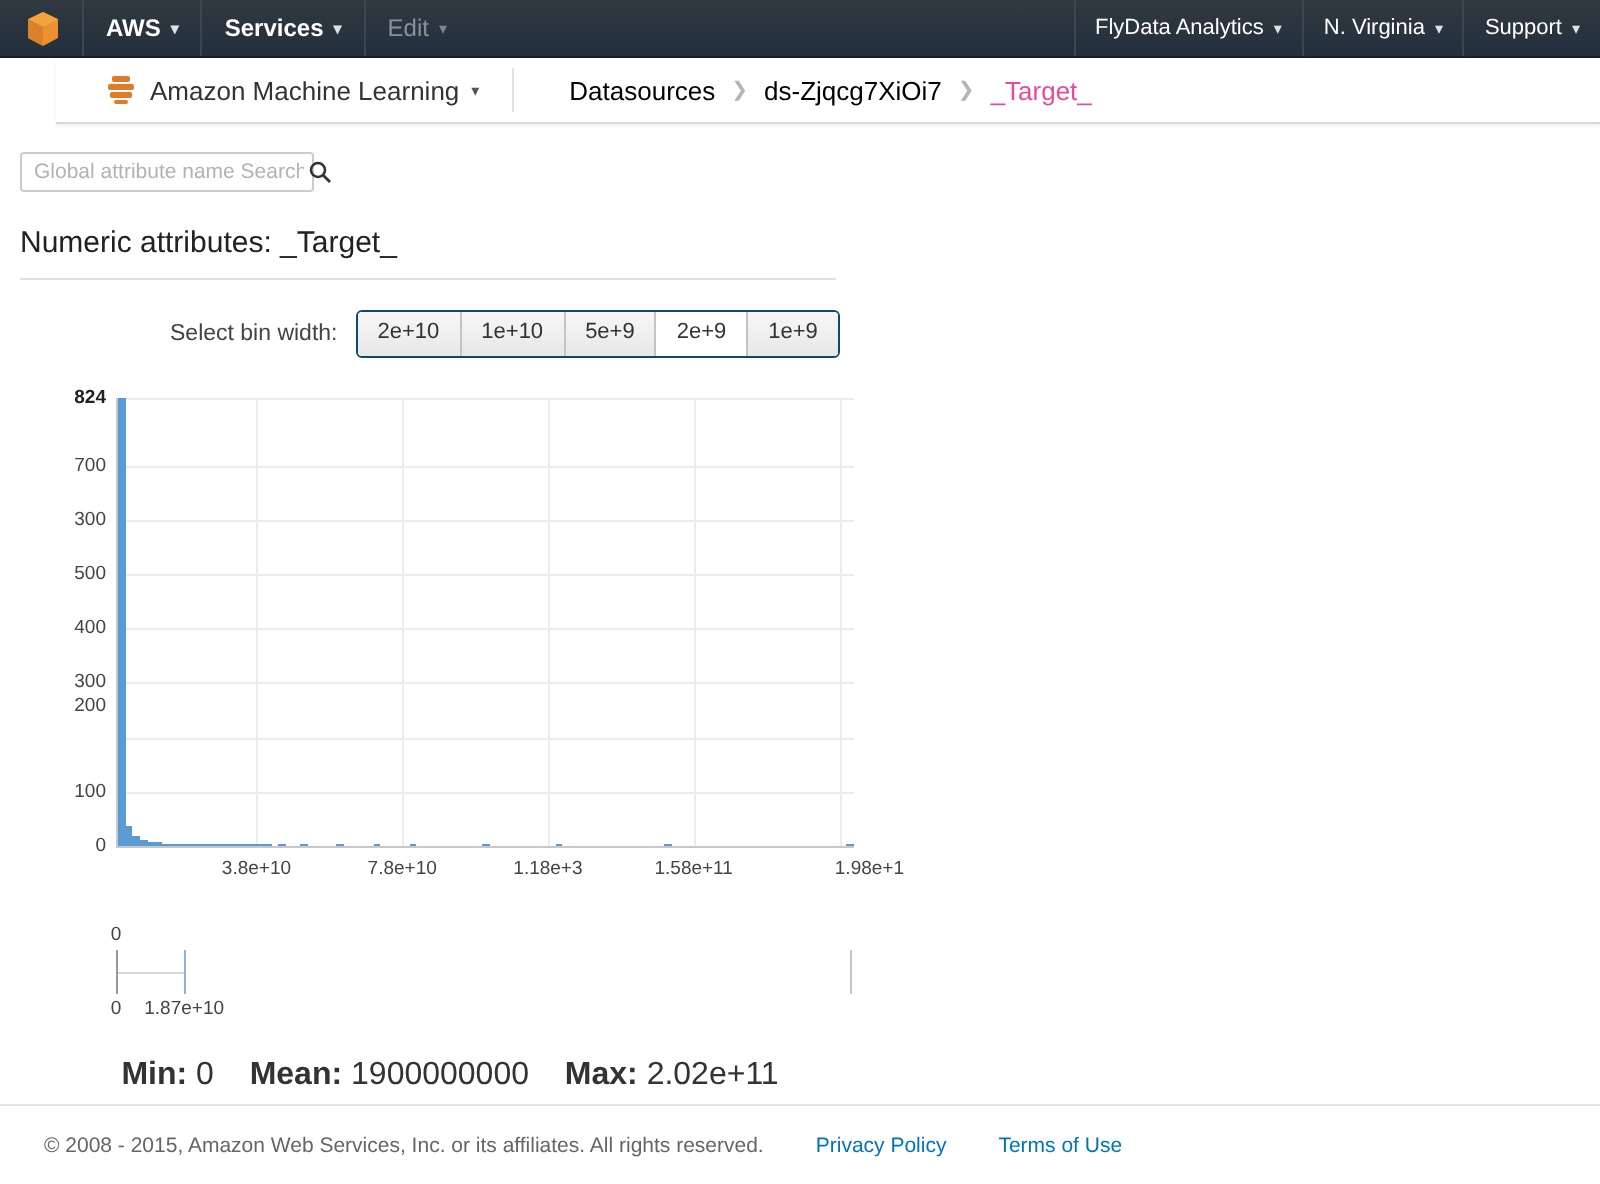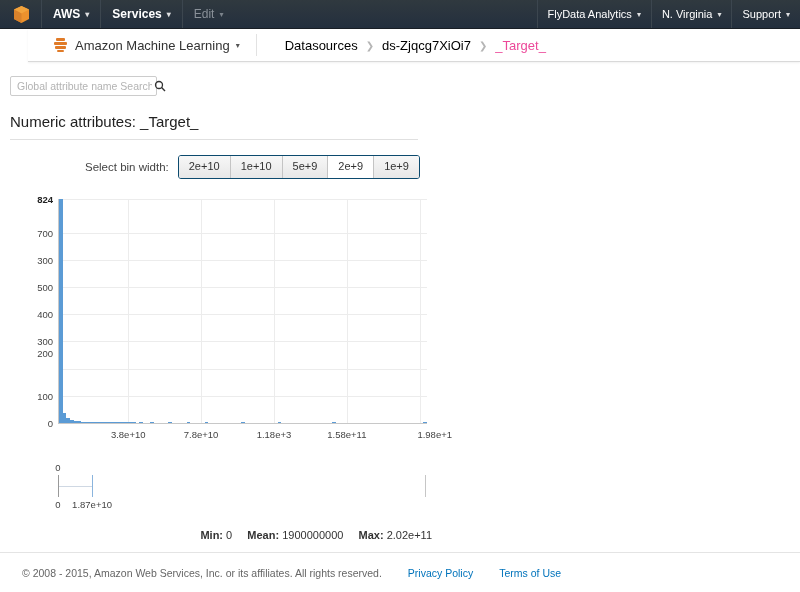--- a/index.html
+++ b/index.html
@@ -333,26 +333,26 @@
     font-size: 9.5px;
     color: #444;
     transform: translateX(-50%);
     white-space: nowrap;
   }
   .bp-label-top { top: -13px; }
   .bp-label-bottom { top: 24px; }
 
   
   #stats {
-    font-size: 11px;
+    font-size: 16px;
     color: #333;
     margin-top: 12px;
     margin-left: 8px;
     width: 420px;
-    text-align: right;
+    text-align: center;
     padding-right: 6px;
     box-sizing: border-box;
   }
   #stats .stat-key { font-weight: bold; }
   #stats .stat-sep { display: inline-block; width: 9px; }
 
   
   #footer {
     position: absolute;
     left: 0; right: 0; bottom: 0;

